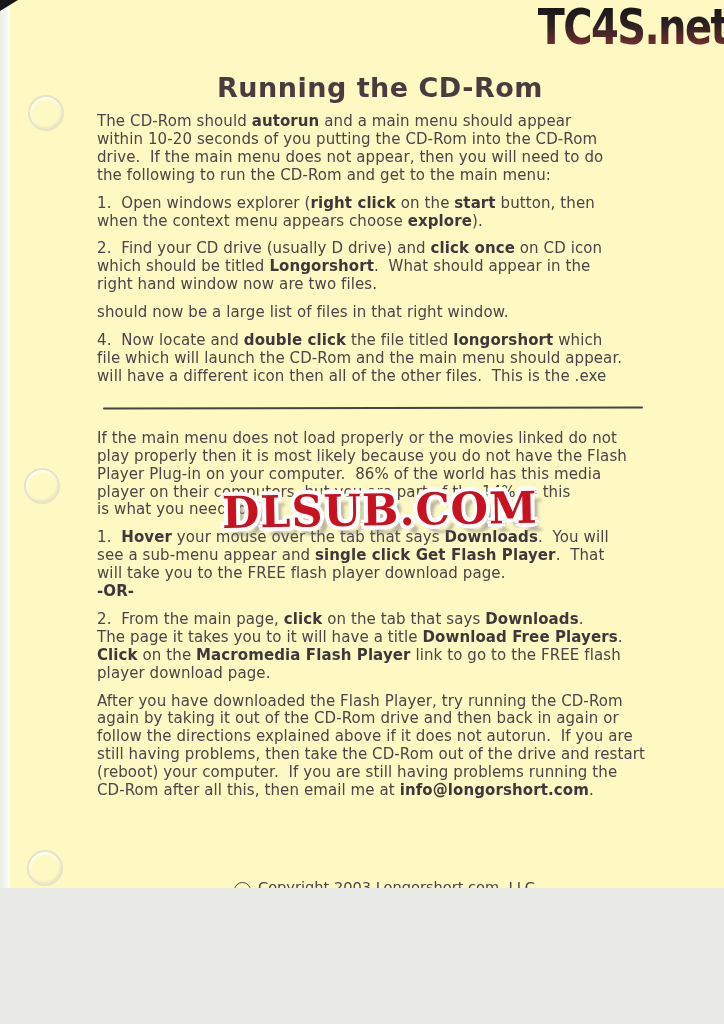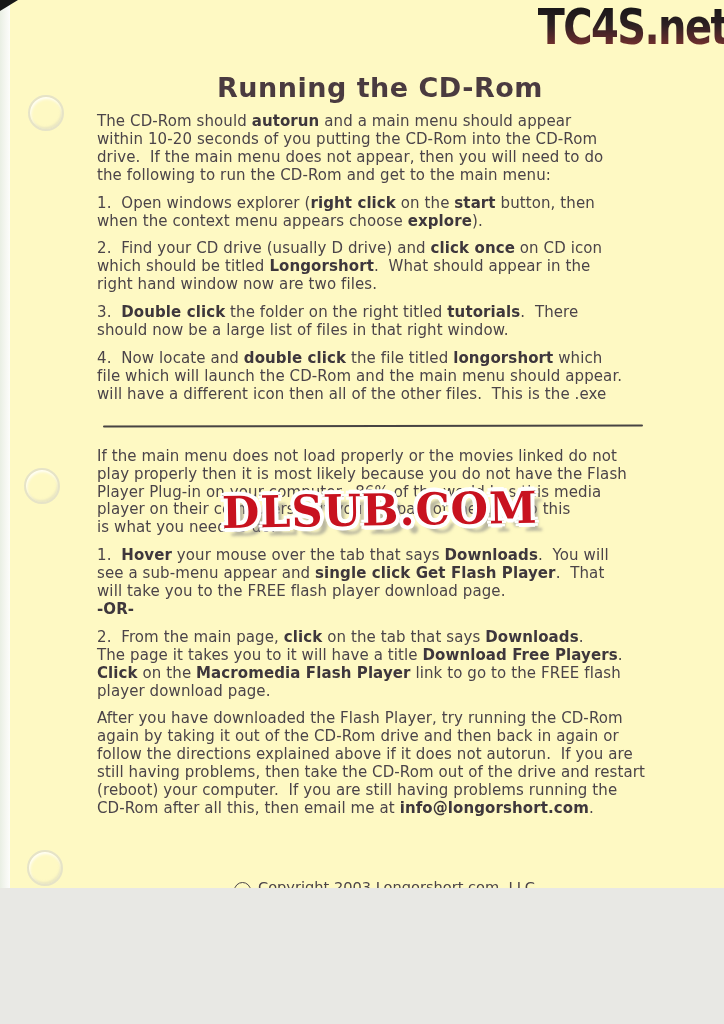--- a/index.html
+++ b/index.html
@@ -86,21 +86,20 @@
       <div class="block">
         <div class="line"><span>1.  Open windows explorer (</span><b>right click</b><span> on the </span><b>start</b><span> button, then</span></div>
         <div class="line"><span>when the context menu appears choose </span><b>explore</b><span>).</span></div>
       </div>
       <div class="block">
         <div class="line"><span>2.  Find your CD drive (usually D drive) and </span><b>click once</b><span> on CD icon</span></div>
         <div class="line"><span>which should be titled </span><b>Longorshort</b><span>.  What should appear in the</span></div>
         <div class="line"><span>right hand window now are two files.</span></div>
       </div>
       <div class="block">
-        <div class="line"><span>3.  </span><b>Double click</b><span> the folder on the right titled </span><b>tutorials</b><span>.  There</span></div>
         <div class="line"><span>should now be a large list of files in that right window.</span></div>
       </div>
       <div class="block">
         <div class="line"><span>4.  Now locate and </span><b>double click</b><span> the file titled </span><b>longorshort</b><span> which</span></div>
         <div class="line"><span>file which will launch the CD-Rom and the main menu should appear.</span></div>
         <div class="line"><span>will have a different icon then all of the other files.  This is the .exe</span></div>
       </div>
       <div class="divider"></div>
       <div class="block">
         <div class="line"><span>If the main menu does not load properly or the movies linked do not</span></div>

